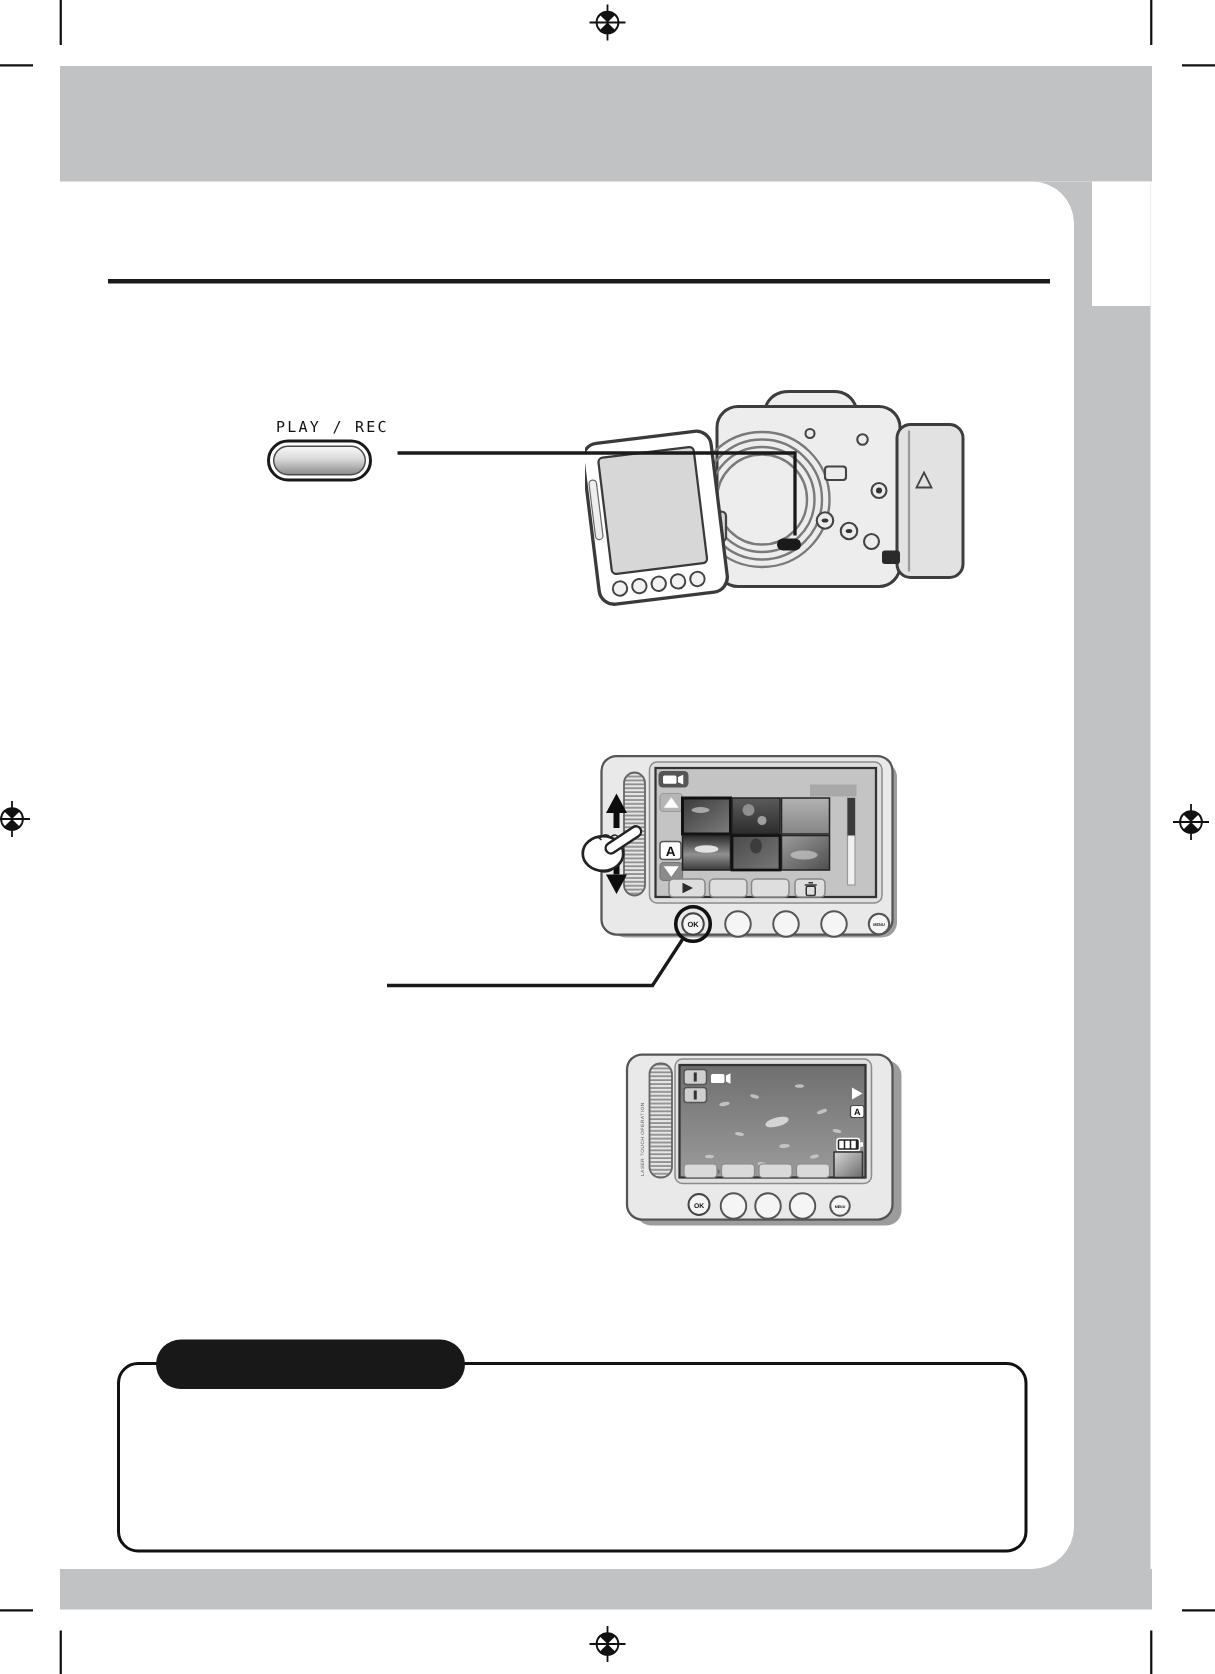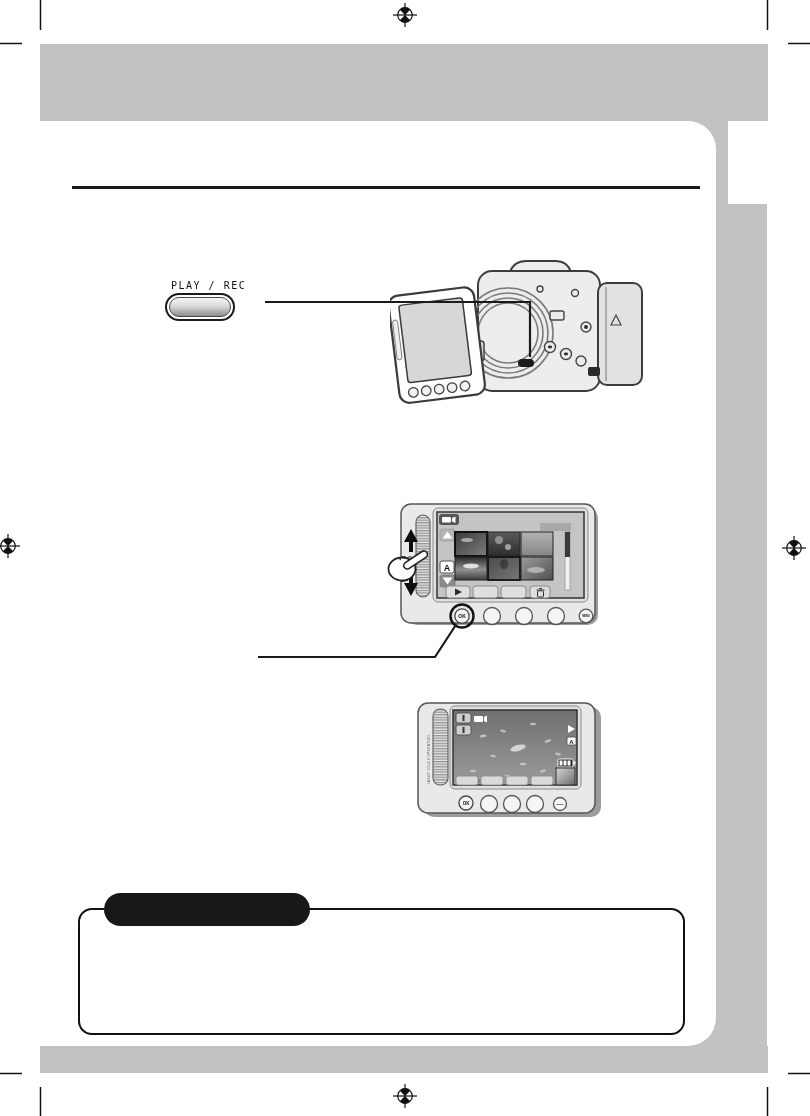--- a/index.html
+++ b/index.html
@@ -3,21 +3,21 @@
 <meta charset="utf-8">
 <style>
   html,body{margin:0;padding:0;background:#fff;}
   .page{position:relative;width:810px;height:1116px;background:#fff;overflow:hidden;
         font-family:"Liberation Sans",sans-serif;}
   .abs{position:absolute;}
   svg{display:block;}
   
   .rule{left:72px;top:186px;width:628px;height:3px;background:#1a1a1a;}
   
-  .playrec{left:165px;top:280px;width:90px;}
+  .playrec{left:178px;top:280px;width:90px;}
   .playrec-label{font-family:"DejaVu Sans Mono",monospace;font-size:10px;letter-spacing:1.5px;
                  color:#111;white-space:nowrap;margin:0 0 2px 6px;}
   .playrec-btn{width:70px;height:28px;border:2px solid #1a1a1a;border-radius:15px;
                background:#fff;padding:2px;box-sizing:border-box;}
   .playrec-btn-inner{width:100%;height:100%;border-radius:11px;box-sizing:border-box;
                border:1px solid #4a4a4a;
                background:linear-gradient(180deg,#f7f7f7 0%,#d9d9d9 45%,#8e8e8e 100%);}
   
   .note-box{left:78px;top:908px;width:603px;height:123px;border:2px solid #111;
             border-radius:14px;background:#fff;}

